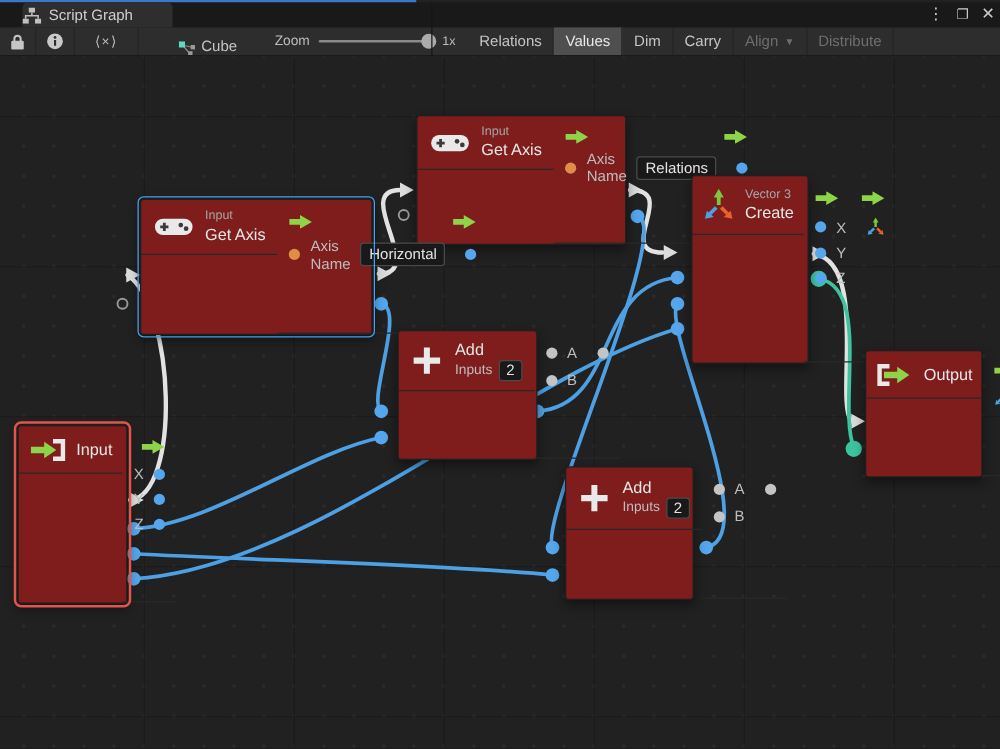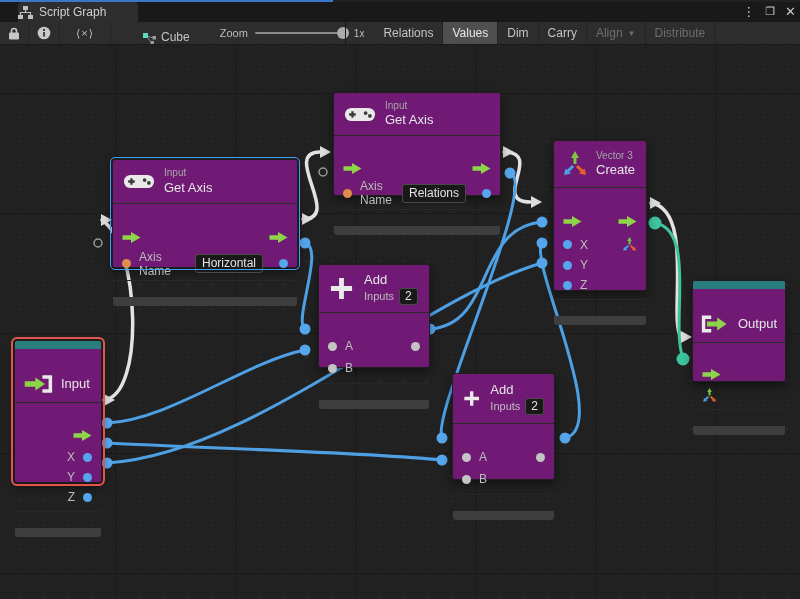--- a/index.html
+++ b/index.html
@@ -39,22 +39,22 @@
     background-image:
       linear-gradient(#191919 1px, transparent 1px),
       linear-gradient(90deg,#191919 1px, transparent 1px),
       radial-gradient(circle,#2c2c2c 1.1px, transparent 1.6px);
     background-size:120px 120px,120px 120px,24px 24px;
     background-position:0px 48px,-5px 0px,7px 12px;
     z-index:1;
   }
   #wires{position:absolute;left:0;top:0;width:800px;height:599px;z-index:2;pointer-events:none;}
   
-  .node{position:absolute;background:#701a75;border:1px solid #1f1f1f;border-radius:3px;z-index:3;
-        box-shadow:0 4px 9px rgba(0,0,0,.45);color:#c6c6c6;font-size:12px;display:flex;flex-direction:column;gap:16px;}
+  .node{position:absolute;background:#7f1d1d;border:1px solid #1f1f1f;border-radius:3px;z-index:3;
+        box-shadow:0 4px 9px rgba(0,0,0,.45);color:#c6c6c6;font-size:12px;display:flex;flex-direction:row;}
   .node.selected-blue{outline:1px solid #41a0f1;outline-offset:1px;}
   .node.selected-red{outline:2px solid #e4544c;outline-offset:1px;}
   .io-strip{height:8px;background:#2a7d7d;border-radius:2px 2px 0 0;flex:0 0 auto;}
   .nhead{display:flex;align-items:center;gap:9px;padding:0 10px;border-bottom:1px solid #282828;flex:0 0 auto;}
   .ntitles{display:flex;flex-direction:column;justify-content:center;line-height:1.25;}
   .nsub{font-size:10px;color:#a5a5a5;}
   .ntitle{font-size:13px;color:#e6e6e6;}
   .nbody{flex:1 1 auto;display:flex;flex-direction:column;border-bottom:1px solid #282828;padding:4px 0;}
   .nfoot{height:9px;background:#3e3e3e;border-radius:0 0 3px 3px;flex:0 0 auto;}
   .prow{display:flex;align-items:center;gap:8px;padding:0 9px;}

